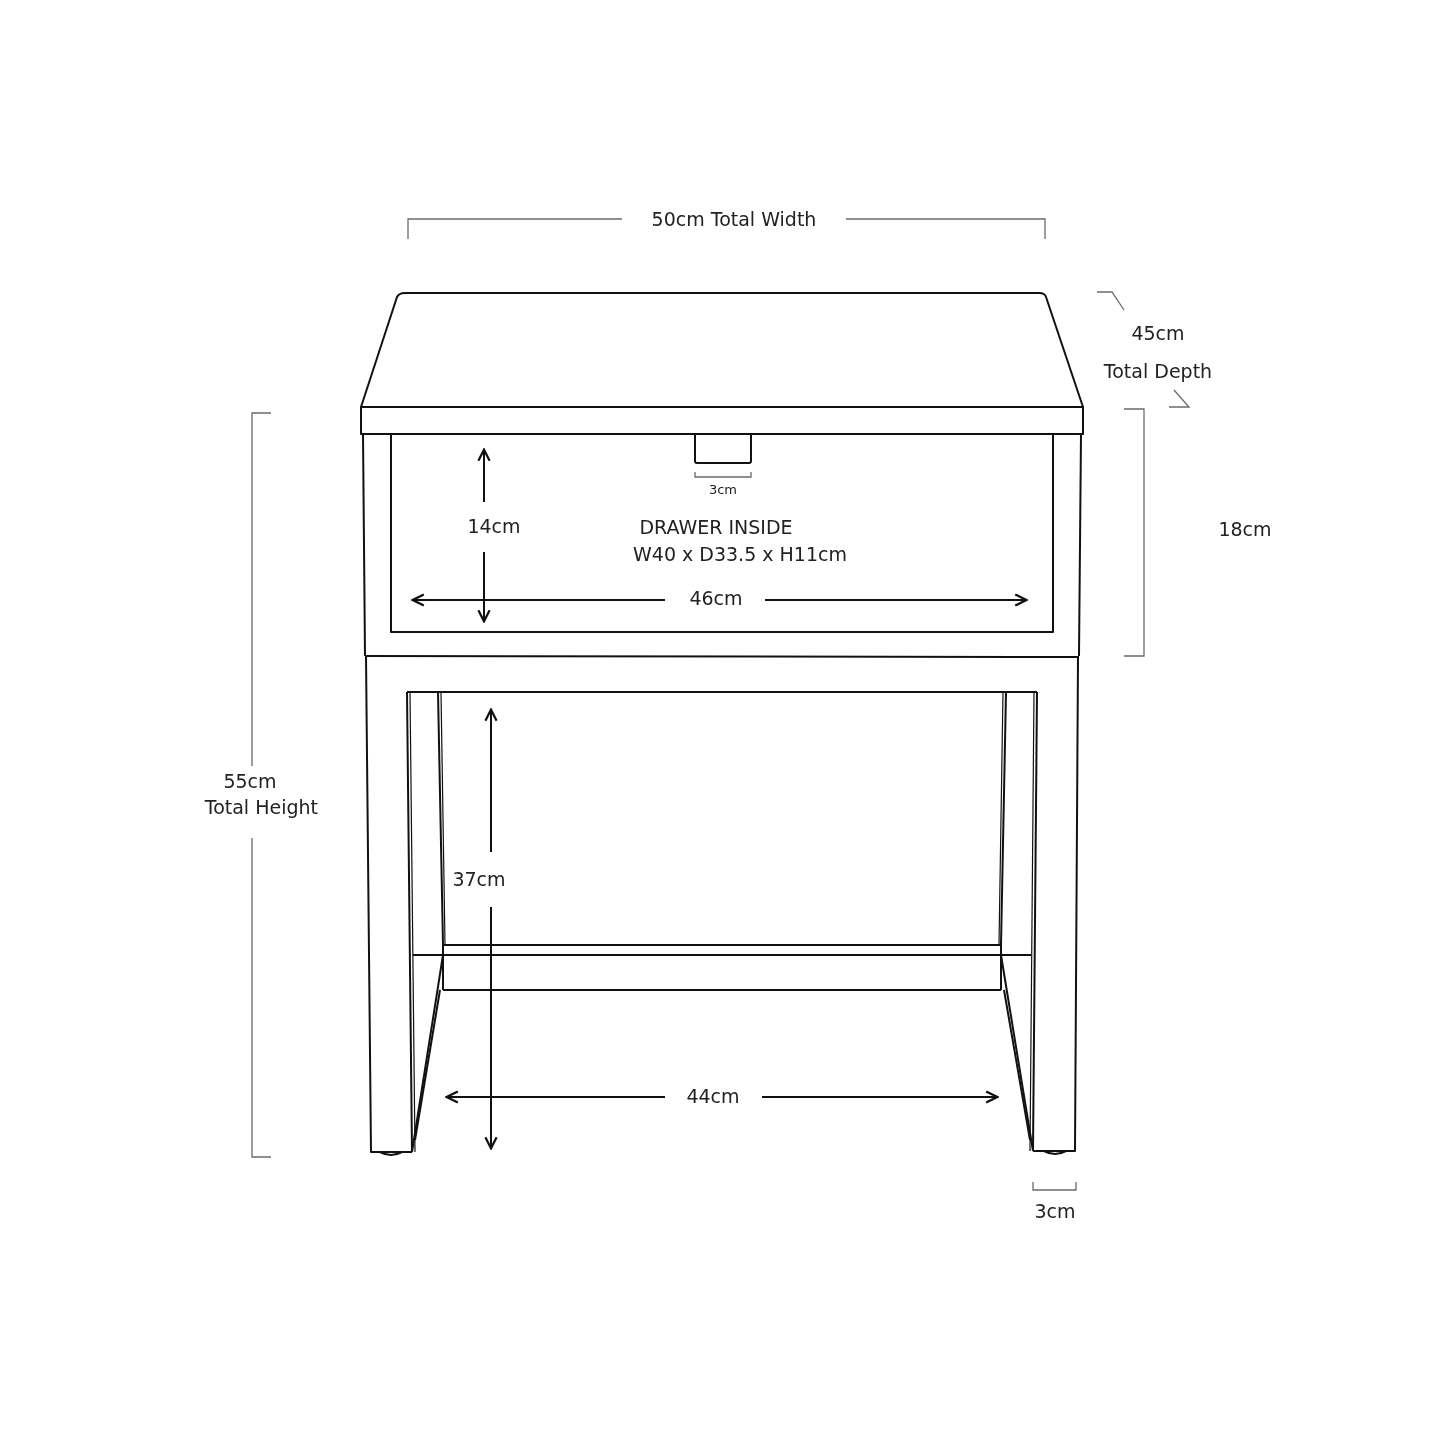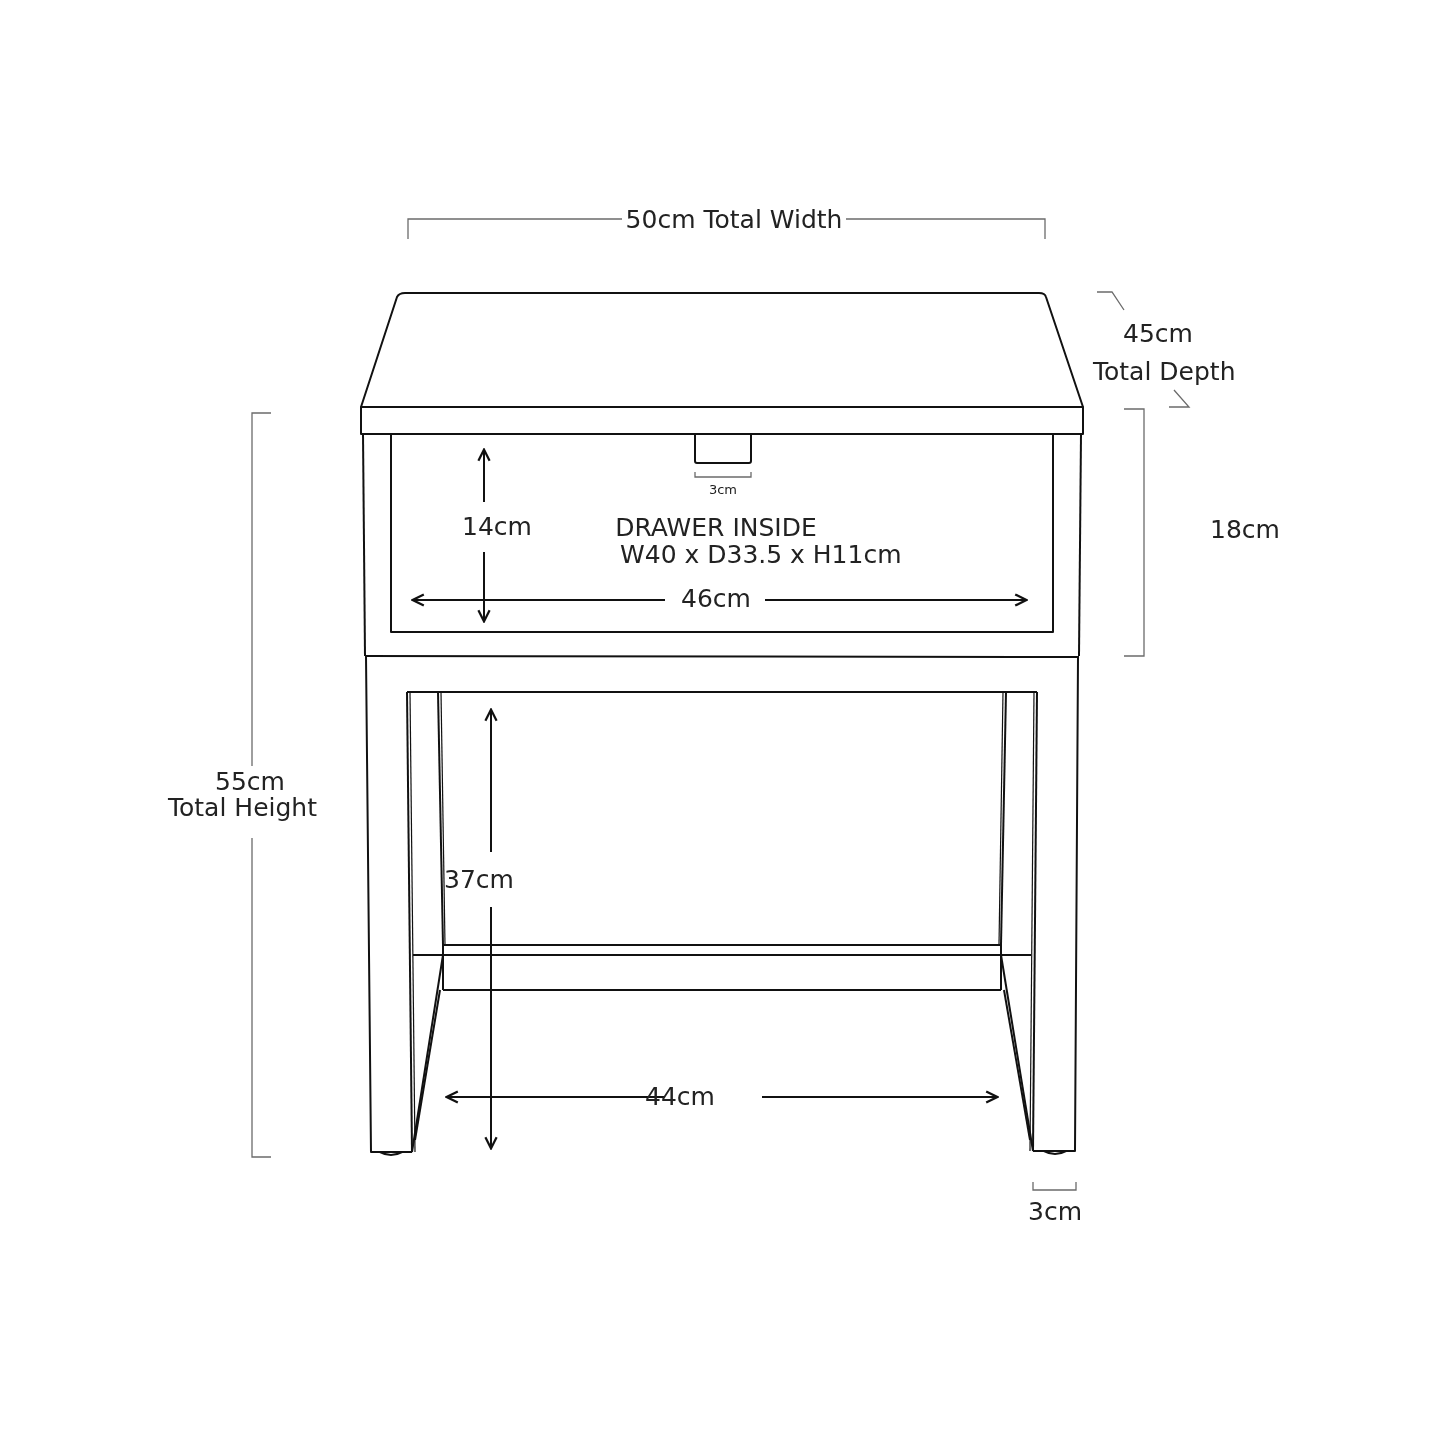--- a/index.html
+++ b/index.html
@@ -1,19 +1,19 @@
 <!DOCTYPE html>
 <html><head>
   <meta charset="utf-8">
   <style>
     html, body { margin:0; padding:0; background:#ffffff; }
     body { width:1445px; height:1445px; position:relative; overflow:hidden;
            font-family:"DejaVu Sans", sans-serif; color:#222; }
     svg.drawing { position:absolute; left:0; top:0; width:1445px; height:1445px; }
-    .lbl { position:absolute; font-size:25px; color:#222; white-space:nowrap;
+    .lbl { position:absolute; font-size:19px; color:#222; white-space:nowrap;
            text-align:center; line-height:27px; background:#fff; }
     .lbl.small { font-size:13px; line-height:16px; }
     .lbl.nobg { background:transparent; }
   </style>
 </head>
 <body>
 
 <svg class="drawing" viewBox="0 0 1445 1445" xmlns="http://www.w3.org/2000/svg">
   <defs>
     <marker id="arr" viewBox="0 0 10 10" refX="8" refY="5" markerWidth="7" markerHeight="7" orient="auto-start-reverse">
@@ -102,28 +102,28 @@
 </svg>
 
 <div class="lbl" style="left:622px; top:206px; width:224px;">50cm Total Width</div>
 
 <div class="lbl" style="left:1098px; top:320px; width:120px;">45cm</div>
 <div class="lbl" style="left:1093px; top:346px; width:130px;margin-top:12px;">Total Depth</div>
 
 <div class="lbl" style="left:1210px; top:516px; width:70px;">18cm</div>
 
 <div class="lbl" style="left:200px; top:768px; width:100px;">55cm</div>
-<div class="lbl" style="left:168px; top:794px; width:140px;">Total Height</div>
+<div class="lbl" style="left:178px; top:794px; width:140px;text-align:right;">Total Height</div>
 
 <div class="lbl small" style="left:700px; top:482px; width:46px;">3cm</div>
 
 <div class="lbl" style="left:462px; top:513px; width:64px;">14cm</div>
 
 <div class="lbl" style="left:600px; top:514px; width:232px;">DRAWER INSIDE</div>
 <div class="lbl" style="left:620px; top:541px; width:240px;">W40 x D33.5 x H11cm</div>
 
 <div class="lbl nobg" style="left:680px; top:585px; width:72px;">46cm</div>
 
 <div class="lbl nobg" style="left:444px; top:866px; width:70px;">37cm</div>
 
-<div class="lbl nobg" style="left:644px; top:1083px; width:72px;">44cm</div>
+<div class="lbl nobg" style="left:677px; top:1083px; width:72px;">44cm</div>
 
 <div class="lbl" style="left:1020px; top:1198px; width:70px;">3cm</div>
 
 </body></html>

